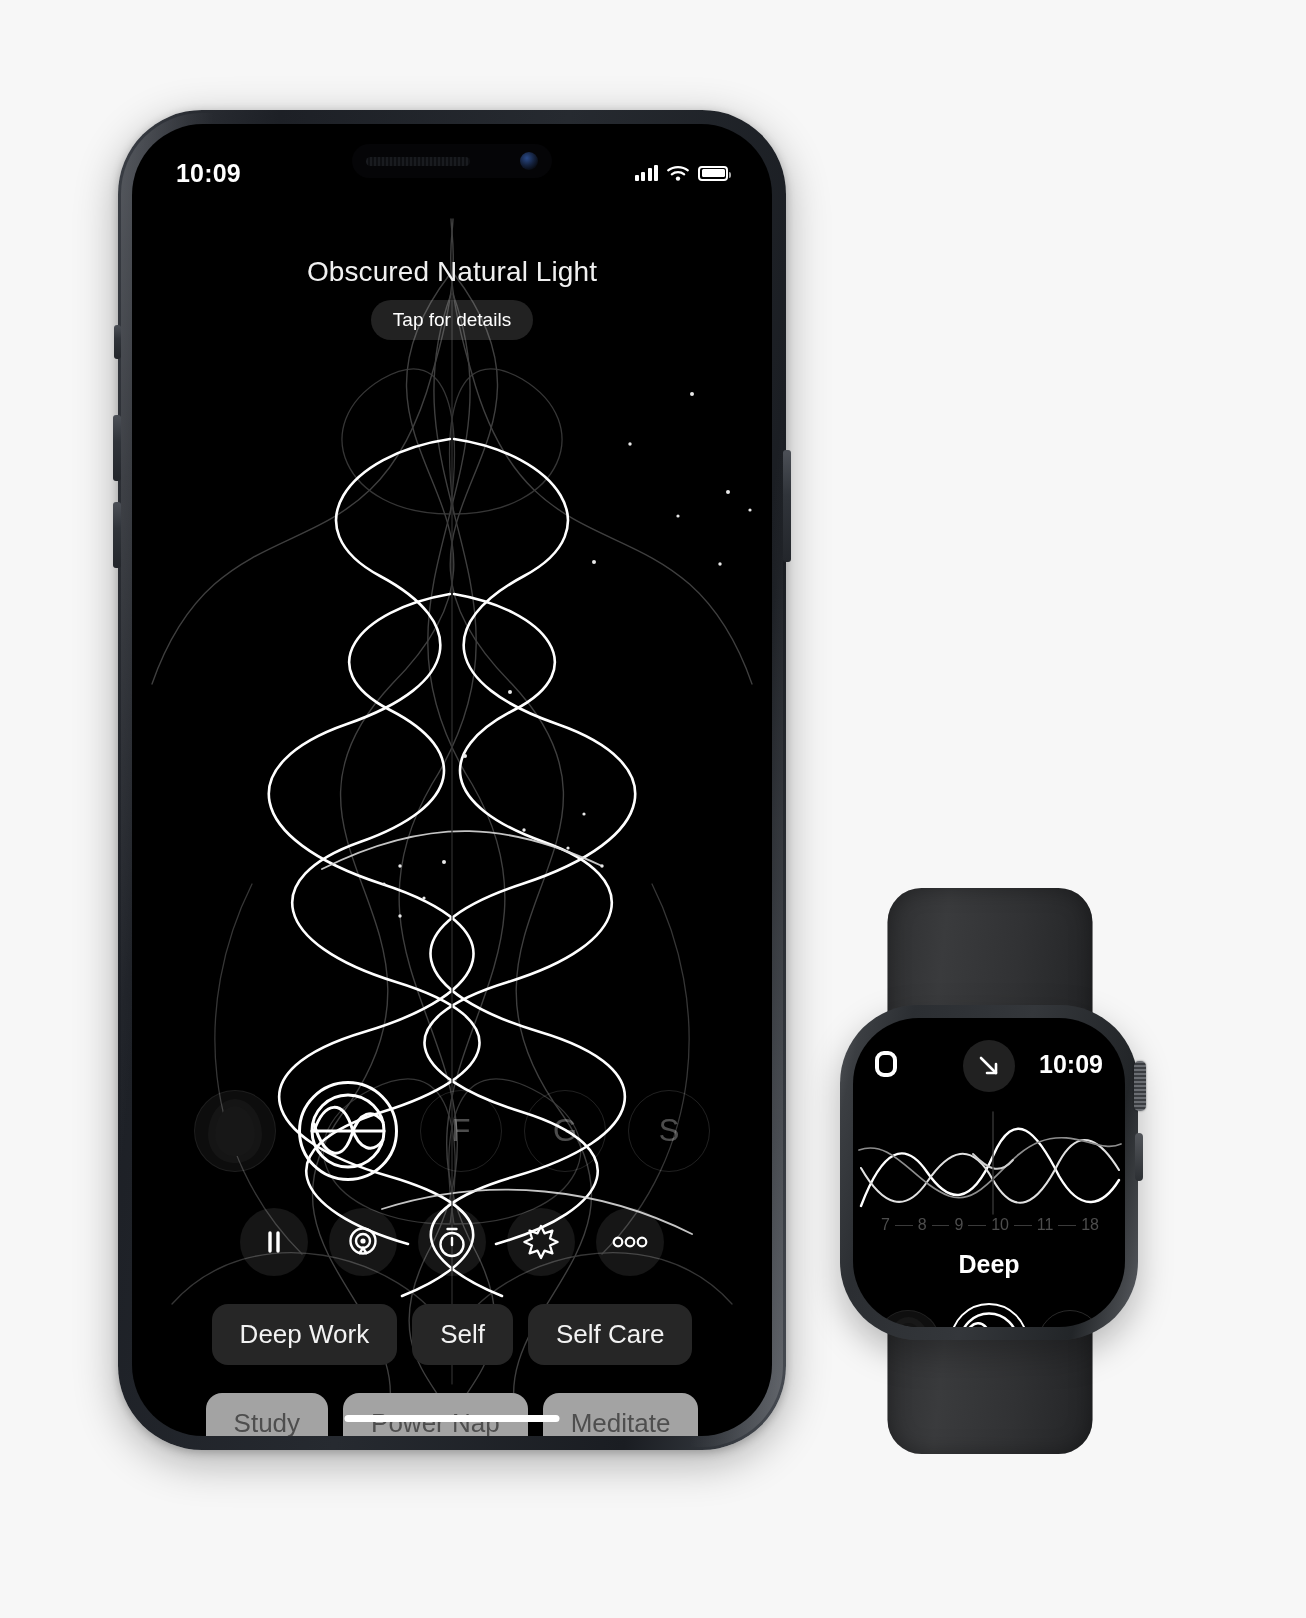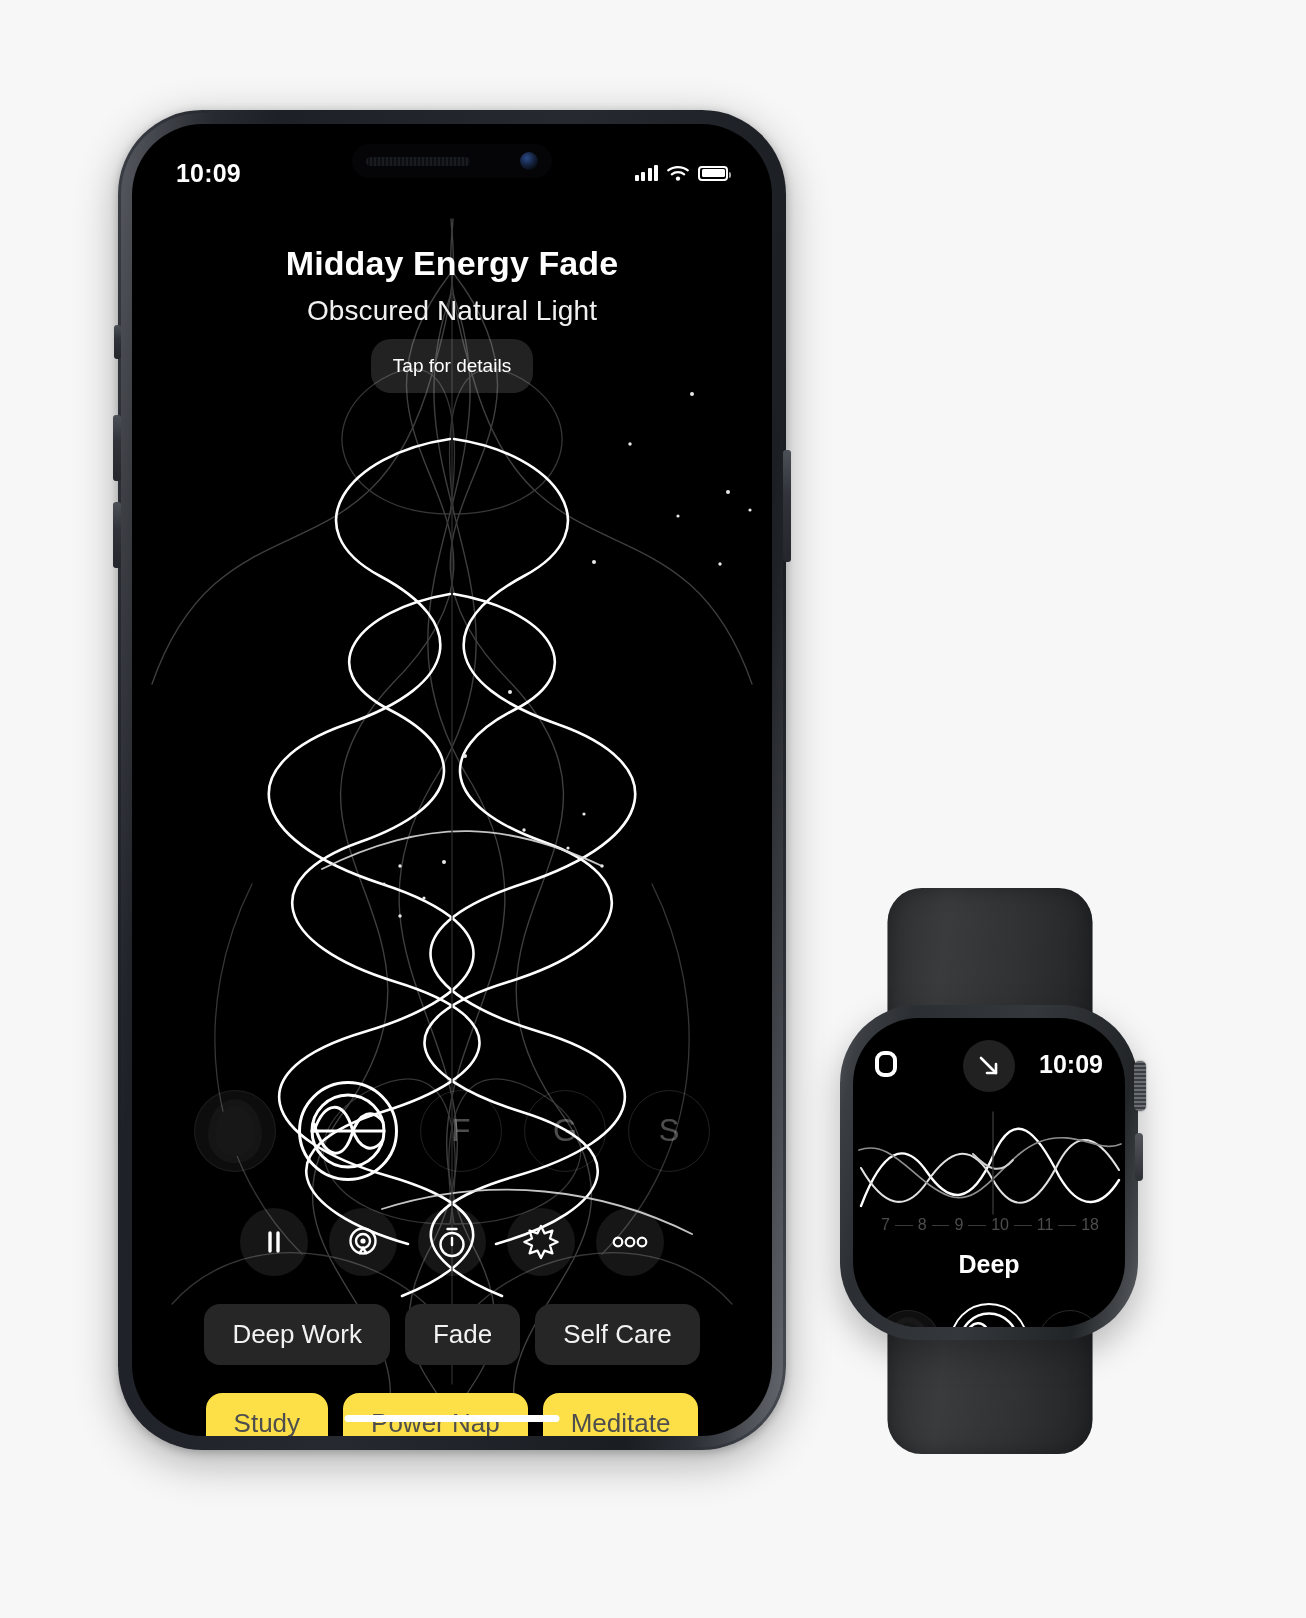--- a/index.html
+++ b/index.html
@@ -49,21 +49,21 @@
   .bars i:nth-child(3){height:13px}.bars i:nth-child(4){height:16px}
   .batt{ width:30px; height:15px; border:2px solid #fff; border-radius:4px; position:relative; }
   .batt::before{ content:""; position:absolute; left:1.5px; top:1.5px; bottom:1.5px; right:1.5px;
                  background:#fff; border-radius:1.5px; }
   .batt::after{ content:""; position:absolute; right:-5px; top:4px; width:2.5px; height:6px;
                 background:rgba(255,255,255,.65); border-radius:0 2px 2px 0; }
 
   .title-block{ position:absolute; top:120px; left:0; right:0; text-align:center; z-index:4; }
   .p-title{ color:#fff; font-size:34px; font-weight:700; letter-spacing:.1px; }
   .p-sub{ color:#f0f0f0; font-size:28px; font-weight:400; margin-top:12px; letter-spacing:.1px; }
-  .p-pill{ display:inline-block; margin-top:12px; padding:16px 22px; border-radius:20px;
+  .p-pill{ display:inline-block; margin-top:12px; padding:9px 22px; border-radius:20px;
            background:rgba(200,200,200,.17); color:#fff; font-size:19px; }
 
   .viz{ position:absolute; inset:0; }
   .viz svg{ width:100%; height:100%; display:block; }
 
   .orbit-row{ position:absolute; left:0; right:0; top:955px; height:104px;
               display:flex; align-items:center; justify-content:center; gap:22px; z-index:5; }
   .orbit{ width:82px; height:82px; border-radius:50%; border:1.6px solid rgba(255,255,255,.13);
           display:flex; align-items:center; justify-content:center; color:rgba(255,255,255,.30);
           font-size:31px; position:relative; flex:none; }
@@ -77,21 +77,21 @@
             display:flex; align-items:center; justify-content:center; gap:21px; z-index:5; }
   .ctl{ width:68px; height:68px; border-radius:50%; background:rgba(255,255,255,.085);
         display:flex; align-items:center; justify-content:center; flex:none; }
   .ctl svg{ display:block; }
 
   .chips{ position:absolute; left:0; right:0; top:1180px; z-index:5;
           display:flex; flex-direction:column; align-items:center; gap:28px; }
   .chip-row{ display:flex; gap:15px; justify-content:center; }
   .chip{ background:#262626; color:#f2f2f2; font-size:26px; padding:15px 28px;
          border-radius:16px; white-space:nowrap; }
-  .chip.faded{ background:#fde047; color:#4e4e4e; }
+  .chip.faded{ background:#a3a3a3; color:#4e4e4e; }
 
   .home-ind{ position:absolute; left:50%; transform:translateX(-50%); bottom:14px;
              width:215px; height:7px; border-radius:4px; background:#fff; z-index:9; }
 
   
   .watch-wrap{ position:absolute; left:820px; top:880px; width:340px; height:580px; }
   .band{ position:absolute; left:50%; transform:translateX(-50%); width:205px;
          background:linear-gradient(96deg,#2e2f31,#3a3b3d 28%,#313234 62%,#232426);
          box-shadow:inset 0 0 22px rgba(0,0,0,.35); }
   .band-top{ top:8px; height:155px; border-radius:34px 34px 14px 14px; }
@@ -260,21 +260,20 @@
               <path d="M2.2 5.4 C 7.5 1.0, 16.5 1.0, 21.8 5.4"></path>
               <path d="M5.8 9.3 C 9.3 6.4, 14.7 6.4, 18.2 9.3"></path>
             </g>
             <circle cx="12" cy="13.6" r="2.2" fill="#fff"></circle>
           </svg>
           <span class="batt"></span>
         </div>
       </div>
 
       <div class="title-block">
-        <div class="p-title">Midday Energy Fade</div>
         <div class="p-sub">Obscured Natural Light</div>
         <div class="p-pill">Tap for details</div>
       </div>
 
       <div class="orbit-row">
         <div class="orbit dim-fill">
           <span class="blob"></span>
         </div>
         <div class="orbit active">
           <svg width="86" height="86" viewBox="0 0 86 86">
@@ -337,21 +336,21 @@
                 <circle cx="19" cy="7" r="4.3"></circle>
                 <circle cx="31" cy="7" r="4.3"></circle>
             </g>
           </svg>
         </div>
       </div>
 
       <div class="chips">
         <div class="chip-row">
           <div class="chip">Deep Work</div>
-          <div class="chip">Fade</div>
+          <div class="chip">Self</div>
           <div class="chip">Self Care</div>
         </div>
         <div class="chip-row">
           <div class="chip faded">Study</div>
           <div class="chip faded">Power Nap</div>
           <div class="chip faded">Meditate</div>
         </div>
       </div>
 
       <div class="home-ind"></div>

